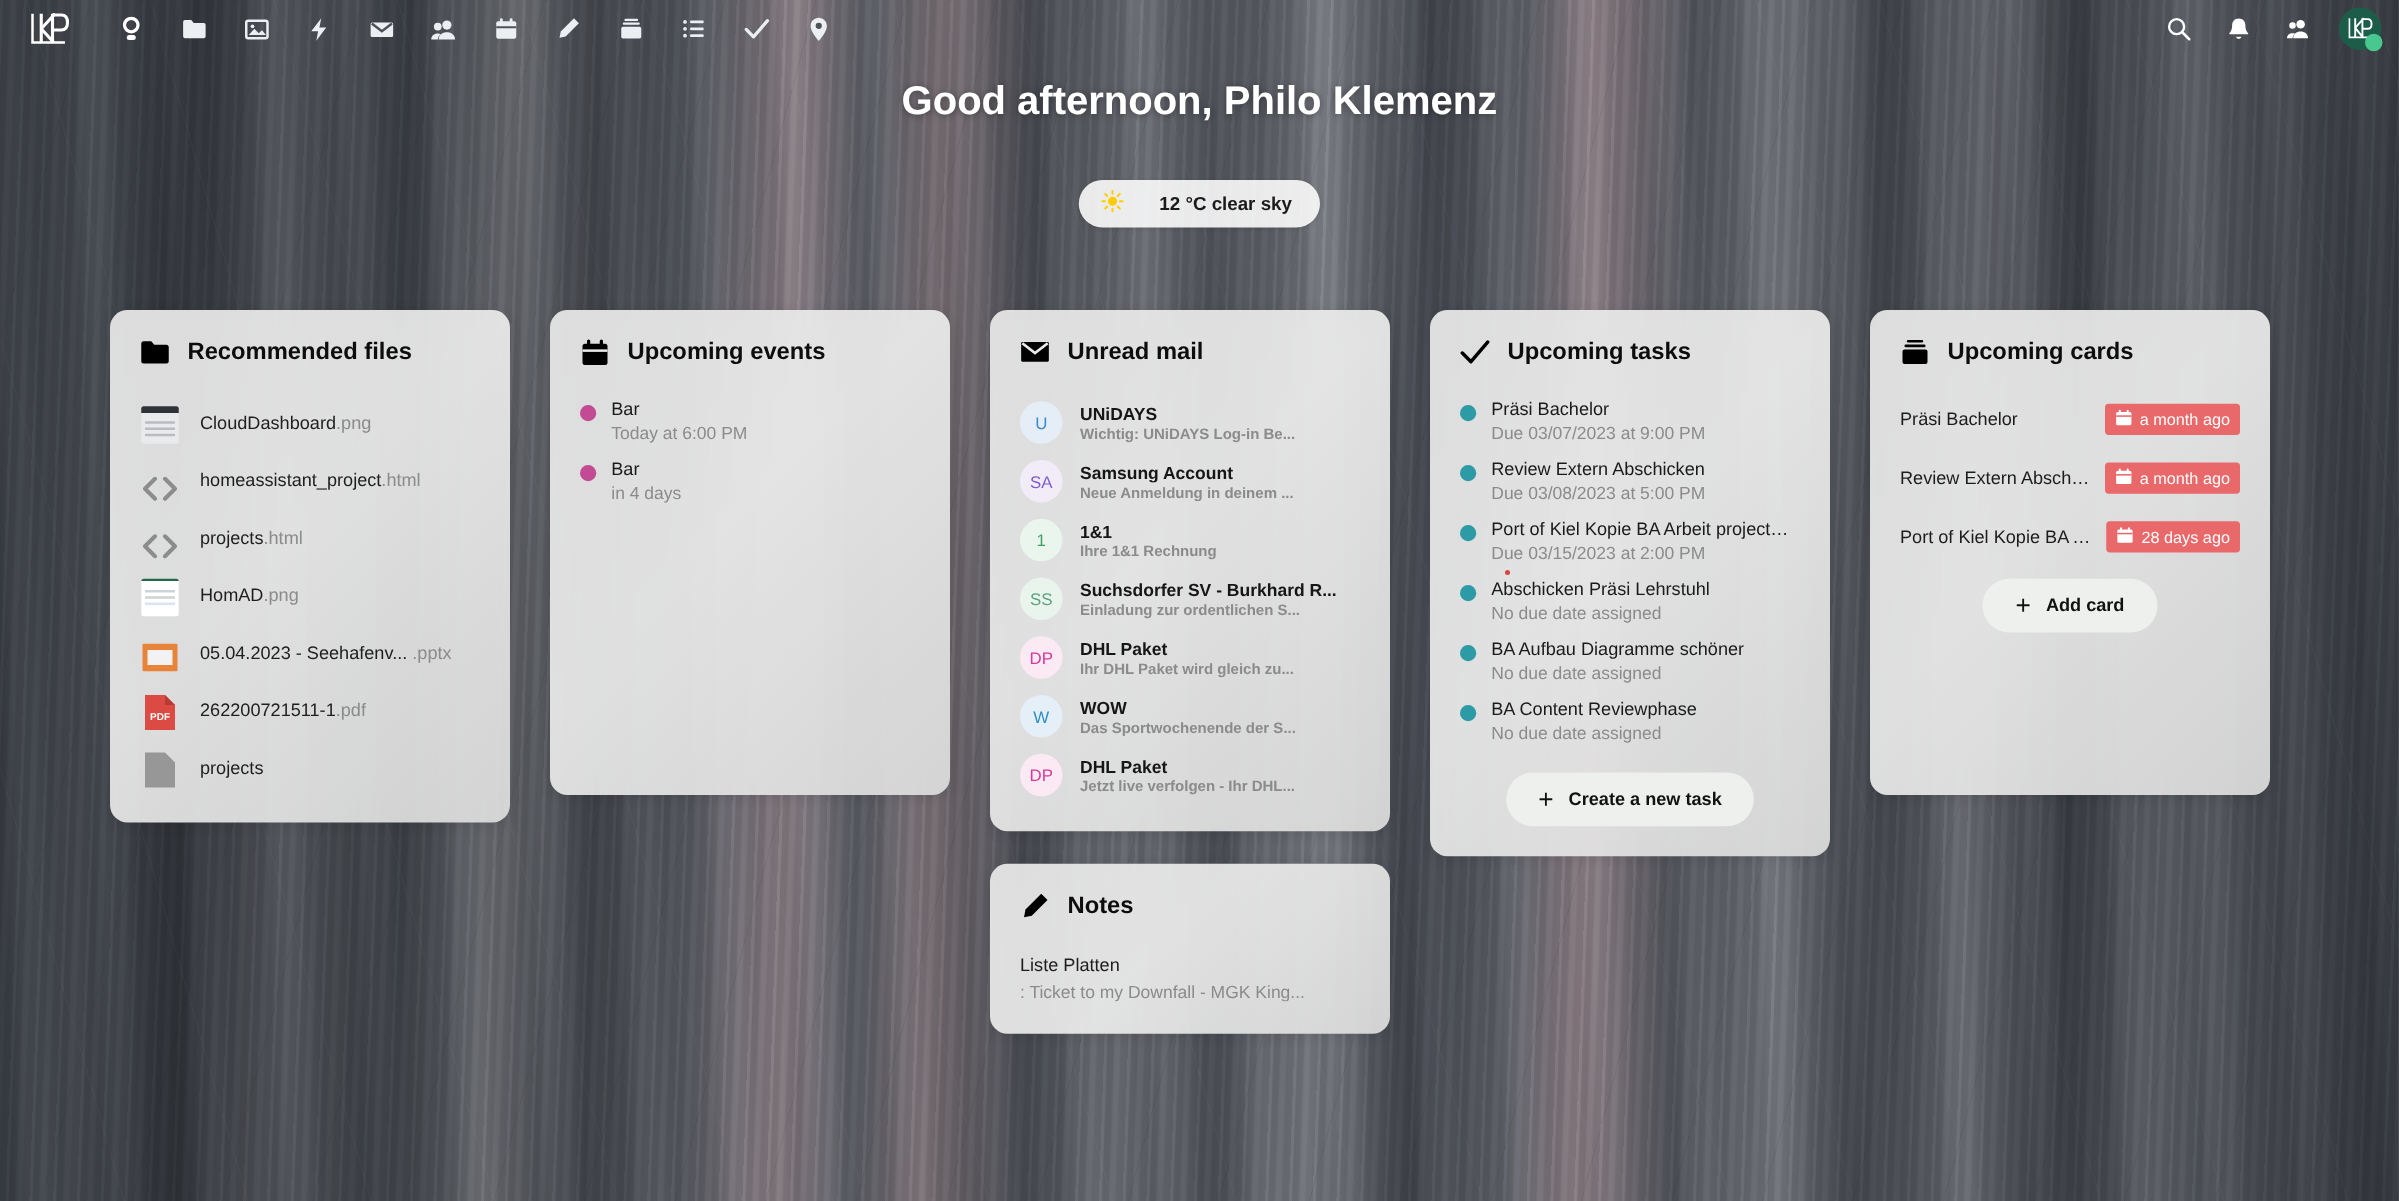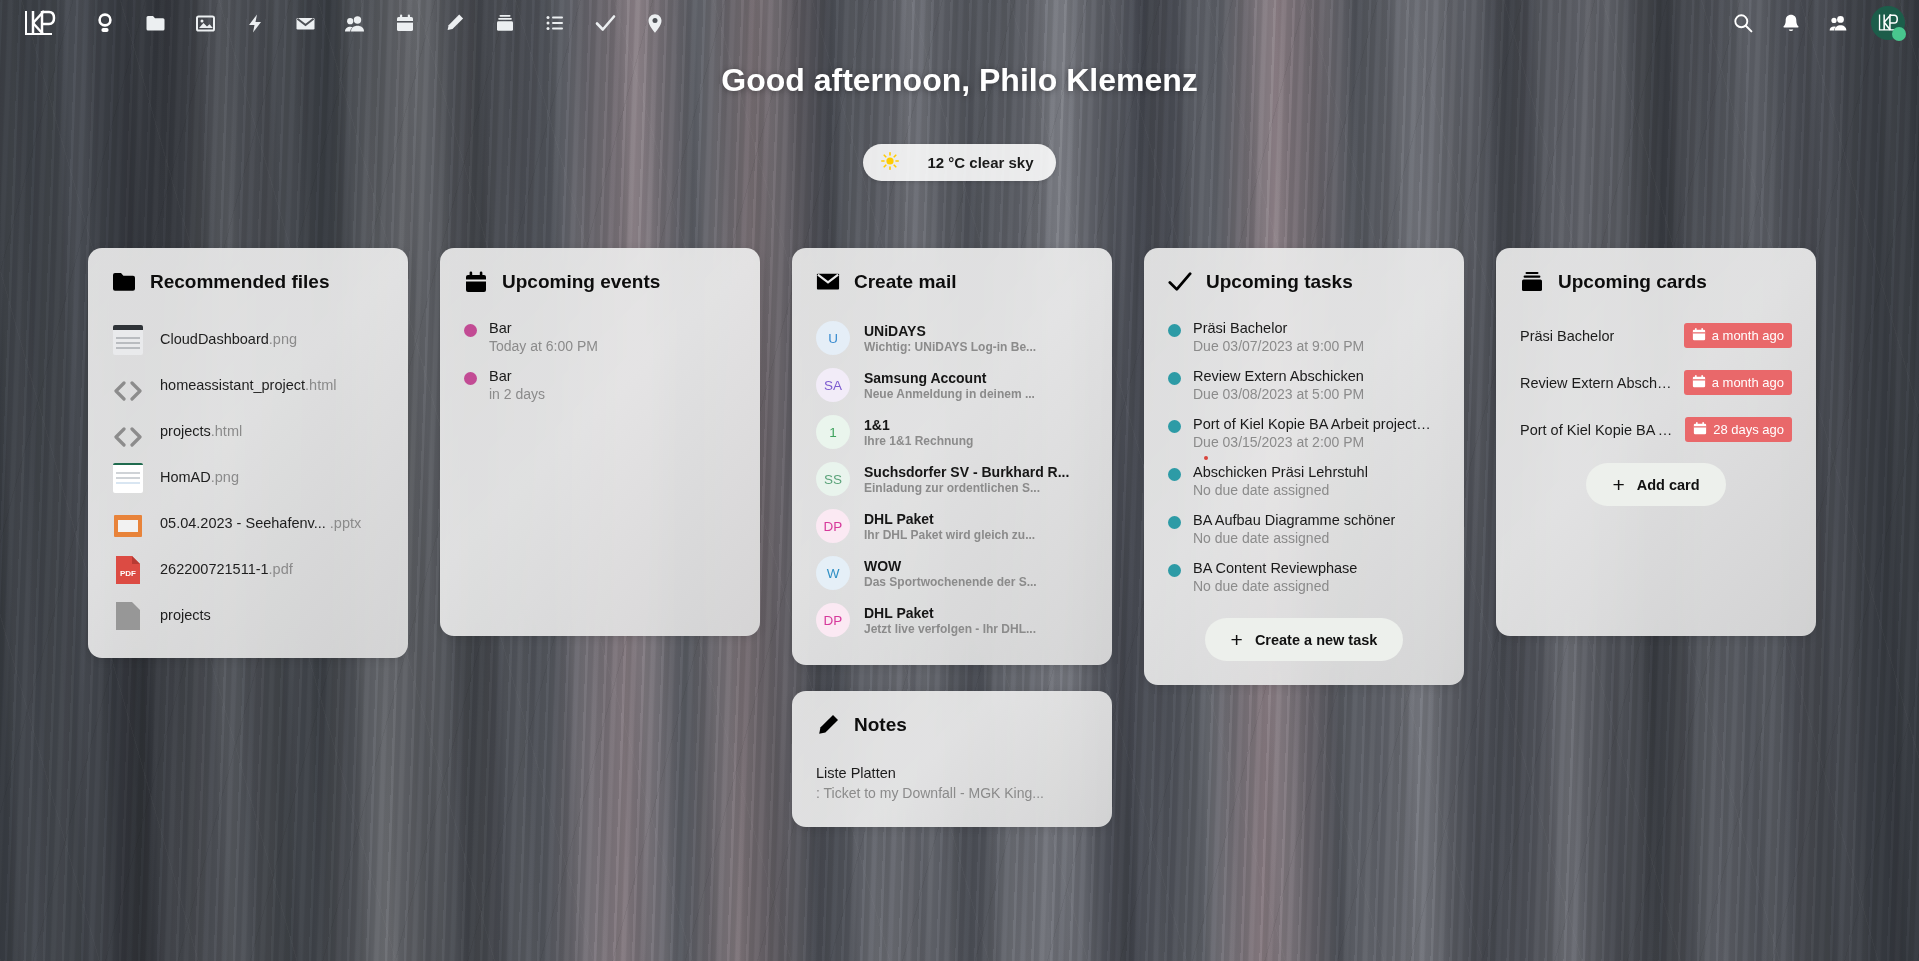--- a/index.html
+++ b/index.html
@@ -538,36 +538,36 @@
         <span class="dot" style="background:#c24b94"></span>
         <span class="dot-texts">
           <span class="dot-main" style="display:block">Bar</span>
           <span class="dot-sub" style="display:block">Today at 6:00 PM</span>
         </span>
       </div>
       <div class="dot-row">
         <span class="dot" style="background:#c24b94"></span>
         <span class="dot-texts">
           <span class="dot-main" style="display:block">Bar</span>
-          <span class="dot-sub" style="display:block">in 2 days</span>
+          <span class="dot-sub" style="display:block">in 4 days</span>
         </span>
       </div>
     </div>
   </div>
 
   <div class="col">
     <div class="widget">
       <div class="widget-header">
         <span class="widget-icon">
           <svg width="26" height="22" viewBox="0 0 26 22">
               <rect x="1" y="2" width="24" height="17" rx="1" fill="#000"></rect>
               <path d="M2 3 L13 11.5 L24 3" fill="none" stroke="#e9e9e9" stroke-width="2.4"></path>
             </svg>
         </span>
-        <span class="widget-title">Create mail</span>
+        <span class="widget-title">Unread mail</span>
       </div>
 
       <div class="mail-row">
         <span class="mail-avatar" style="background:#e5eef7;color:#3a8cd0">
             <span>U</span>
           </span>
         <span class="mail-texts">
           <span class="mail-from" style="display:block">UNiDAYS</span>
           <span class="mail-subject" style="display:block">Wichtig: UNiDAYS Log-in Be...</span>
         </span>

